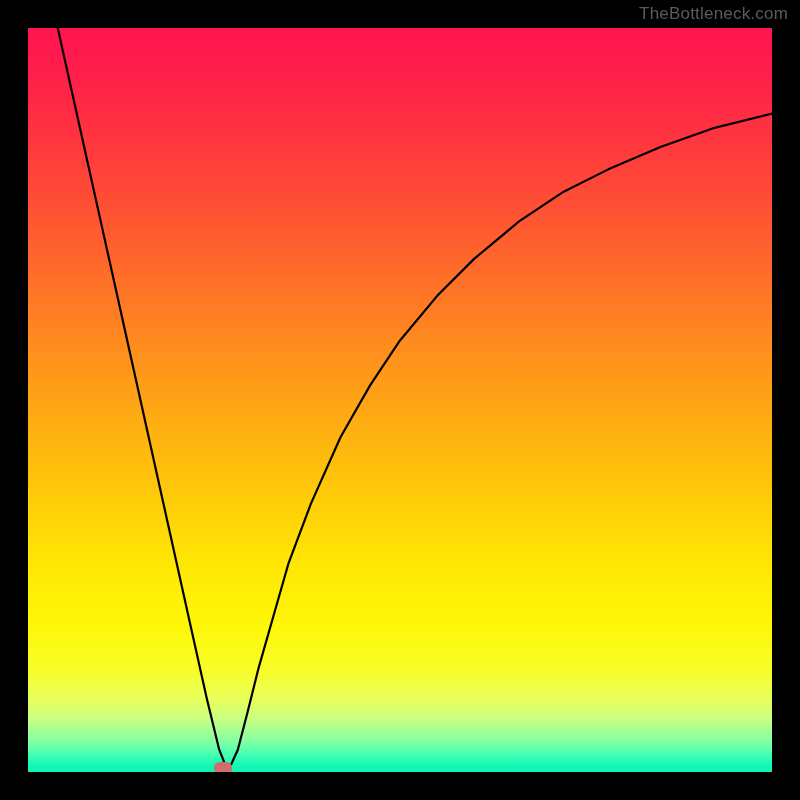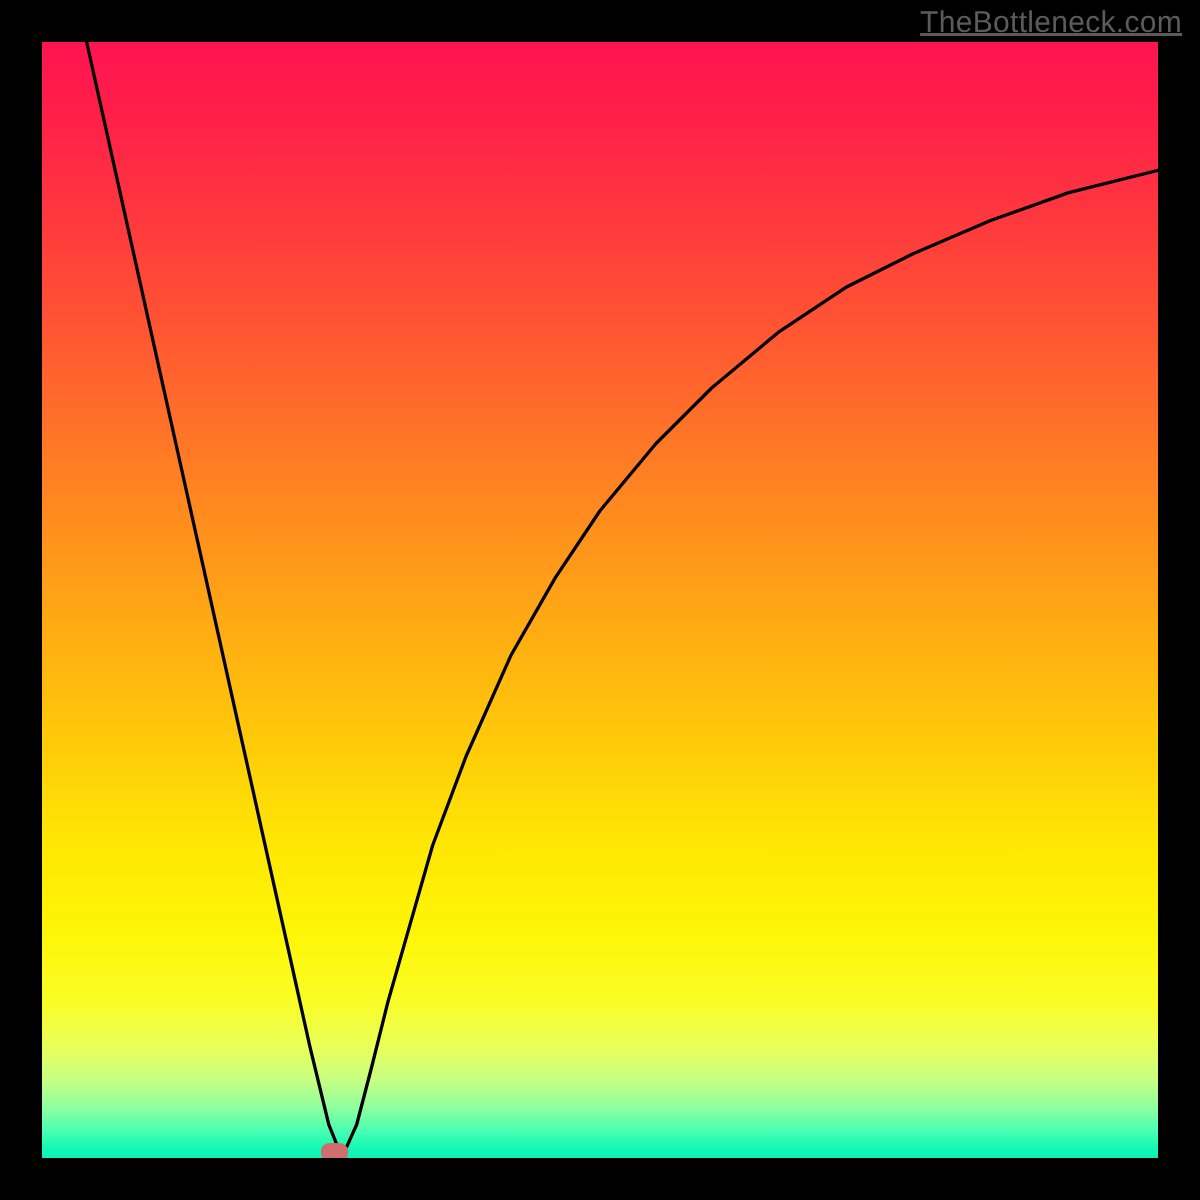--- a/index.html
+++ b/index.html
@@ -46,25 +46,24 @@
       #4cffb1 97.5%,
       #15f9b6 99%,
       #0ef2b4 100%
     );
   }
   .watermark {
     position: absolute;
     top: 4px;
     right: 12px;
     color: #5b5b5b;
-    font-size: 20px;
+    font-size: 17px;
     font-weight: 500;
     letter-spacing: 0.2px;
     user-select: none;
-    text-decoration: underline;
   }
   .marker {
     position: absolute;
     width: 18px;
     height: 12px;
     border-radius: 6px / 5px;
     background: #d06e6e;
     transform: translate(-50%, -50%);
   }
   svg.curve {

